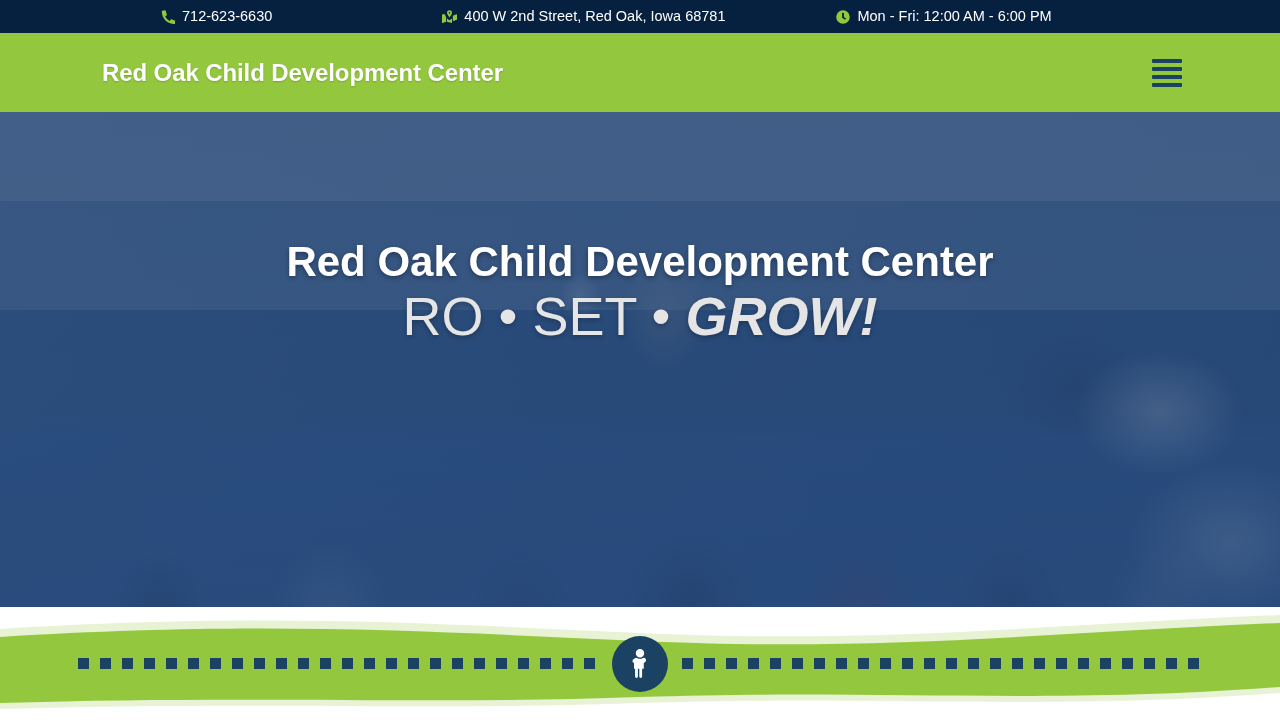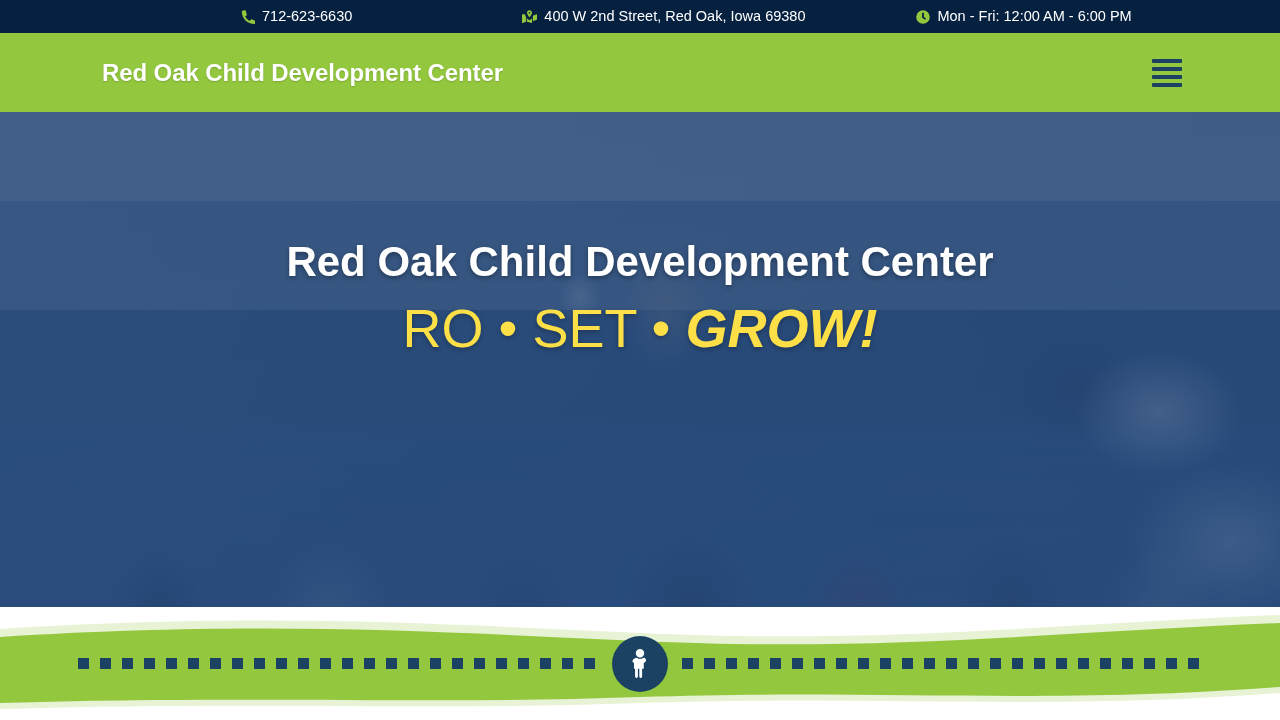--- a/index.html
+++ b/index.html
@@ -10,21 +10,21 @@
     background:#ffffff;
   }
 
   
   .topbar {
     position:relative;
     height:33px;
     background:#062040;
     display:flex;
     align-items:center;
-    justify-content:flex-end;
+    justify-content:flex-start;
     gap:0;
     color:#ffffff;
     font-size:14.5px;
   }
   .topbar-inner {
     width:1200px;
     display:flex;
     align-items:center;
   }
   .tb-item {
@@ -127,22 +127,22 @@
     padding-top:125px;
   }
   .hero-title {
     color:#ffffff;
     font-size:42px;
     font-weight:bold;
     line-height:1.18;
     text-shadow:0 2px 5px rgba(0,0,0,0.35);
   }
   .hero-tag {
-    margin-top:12px;
-    color:#fde047;
+    margin-top:0;
+    color:#e5e5e5;
     font-size:54px;
     font-weight:normal;
     line-height:1.1;
     text-shadow:0 2px 5px rgba(0,0,0,0.28);
     white-space:nowrap;
   }
   .hero-tag .grow { font-style:italic; font-weight:bold; }
   .hero-sub {
     margin:18px auto 0;
     width:660px;
@@ -217,21 +217,21 @@
       <span class="tb-txt">712-623-6630</span>
     </div>
 
     <div class="tb-item tb-addr">
       <span class="tb-ico">
         <svg width="15" height="14" viewBox="0 0 576 512" fill="#93c83e">
           <path d="M288 0a96 96 0 0 0-96 96c0 60 86 166 86 166a13 13 0 0 0 20 0s86-106 86-166A96 96 0 0 0 288 0zm0 128a32 32 0 1 1 32-32 32 32 0 0 1-32 32z"></path>
           <path d="M20 155a32 32 0 0 0-20 30v291a16 16 0 0 0 22 15l138-55V268c-23-38-41-77-46-113zm172 281l192 54V300a236 236 0 0 1-27 37c-23 29-50 44-69 44s-46-15-69-44a236 236 0 0 1-27-37zm362-281l-138 55v213l146-58a32 32 0 0 0 14-26V170a16 16 0 0 0-22-15z"></path>
         </svg>
       </span>
-      <span class="tb-txt">400 W 2nd Street, Red Oak, Iowa 69380</span>
+      <span class="tb-txt">400 W 2nd Street, Red Oak, Iowa 68781</span>
     </div>
 
     <div class="tb-item tb-hours">
       <span class="tb-ico">
         <svg width="14" height="14" viewBox="0 0 512 512" fill="#93c83e">
           <path d="M256 8a248 248 0 1 0 248 248A248 248 0 0 0 256 8zm62 338l-90-65a12 12 0 0 1-5-10V116a12 12 0 0 1 12-12h42a12 12 0 0 1 12 12v137l68 49a12 12 0 0 1 3 17l-25 34a12 12 0 0 1-17 3z"></path>
         </svg>
       </span>
       <span class="tb-txt">Mon - Fri: 12:00 AM - 6:00 PM</span>
     </div>

